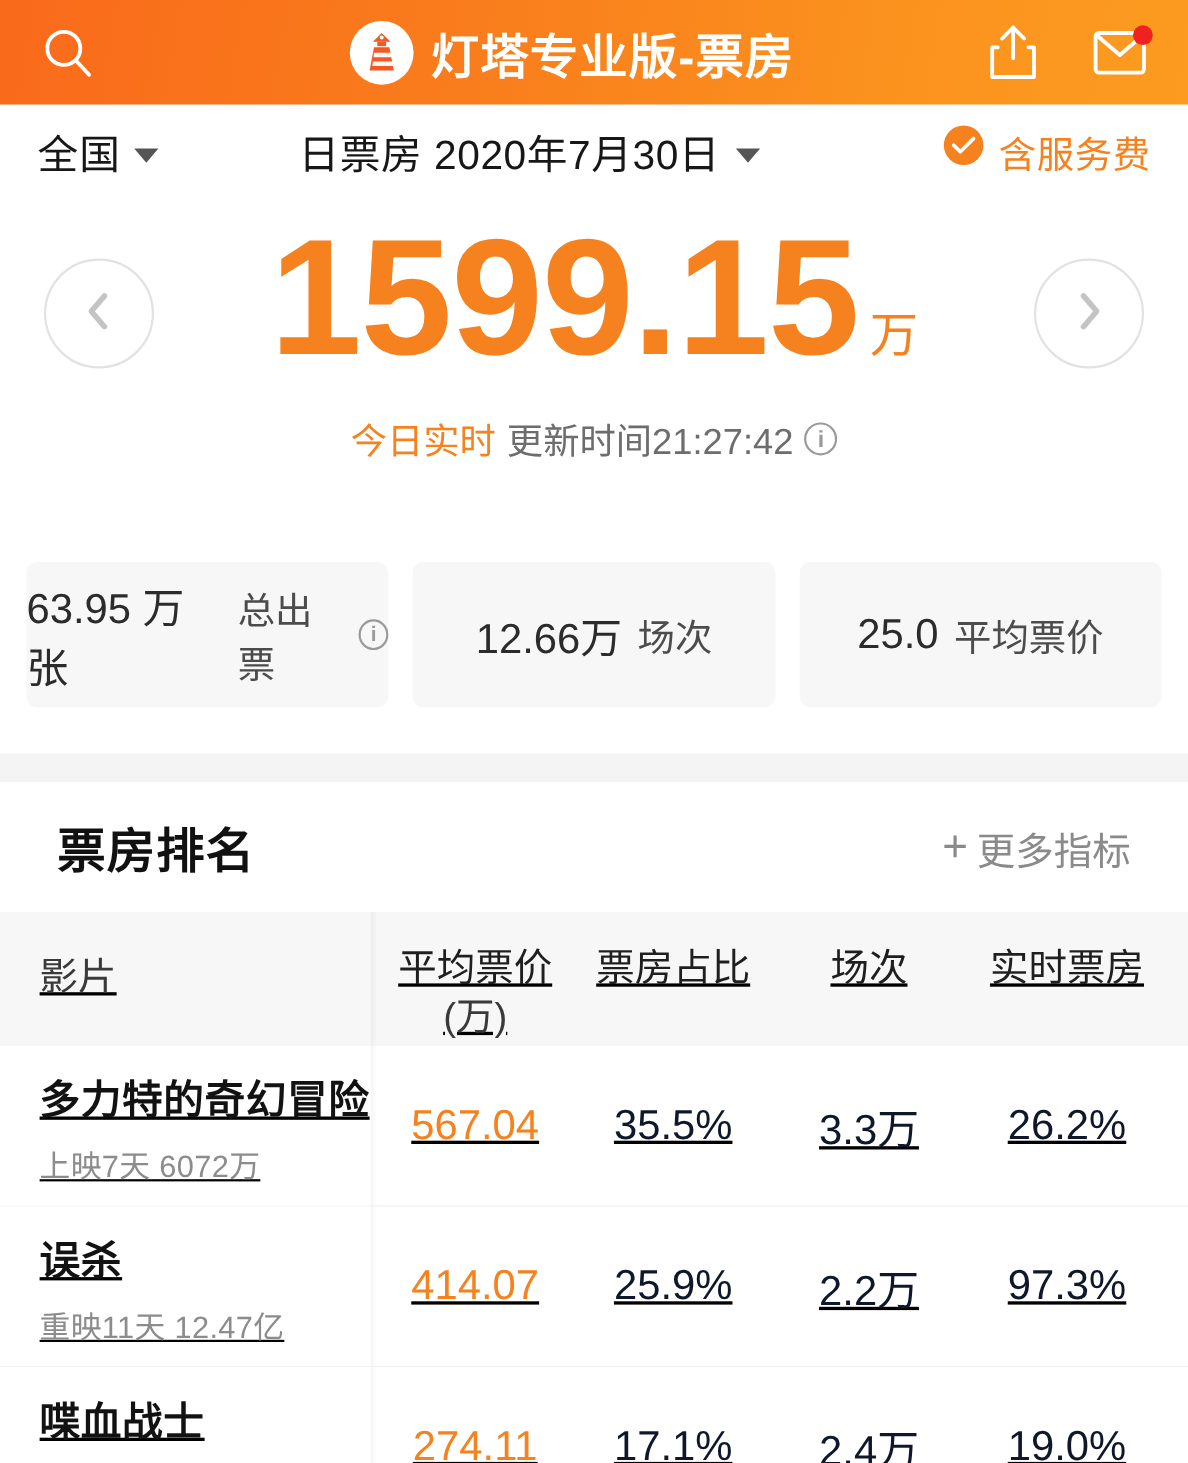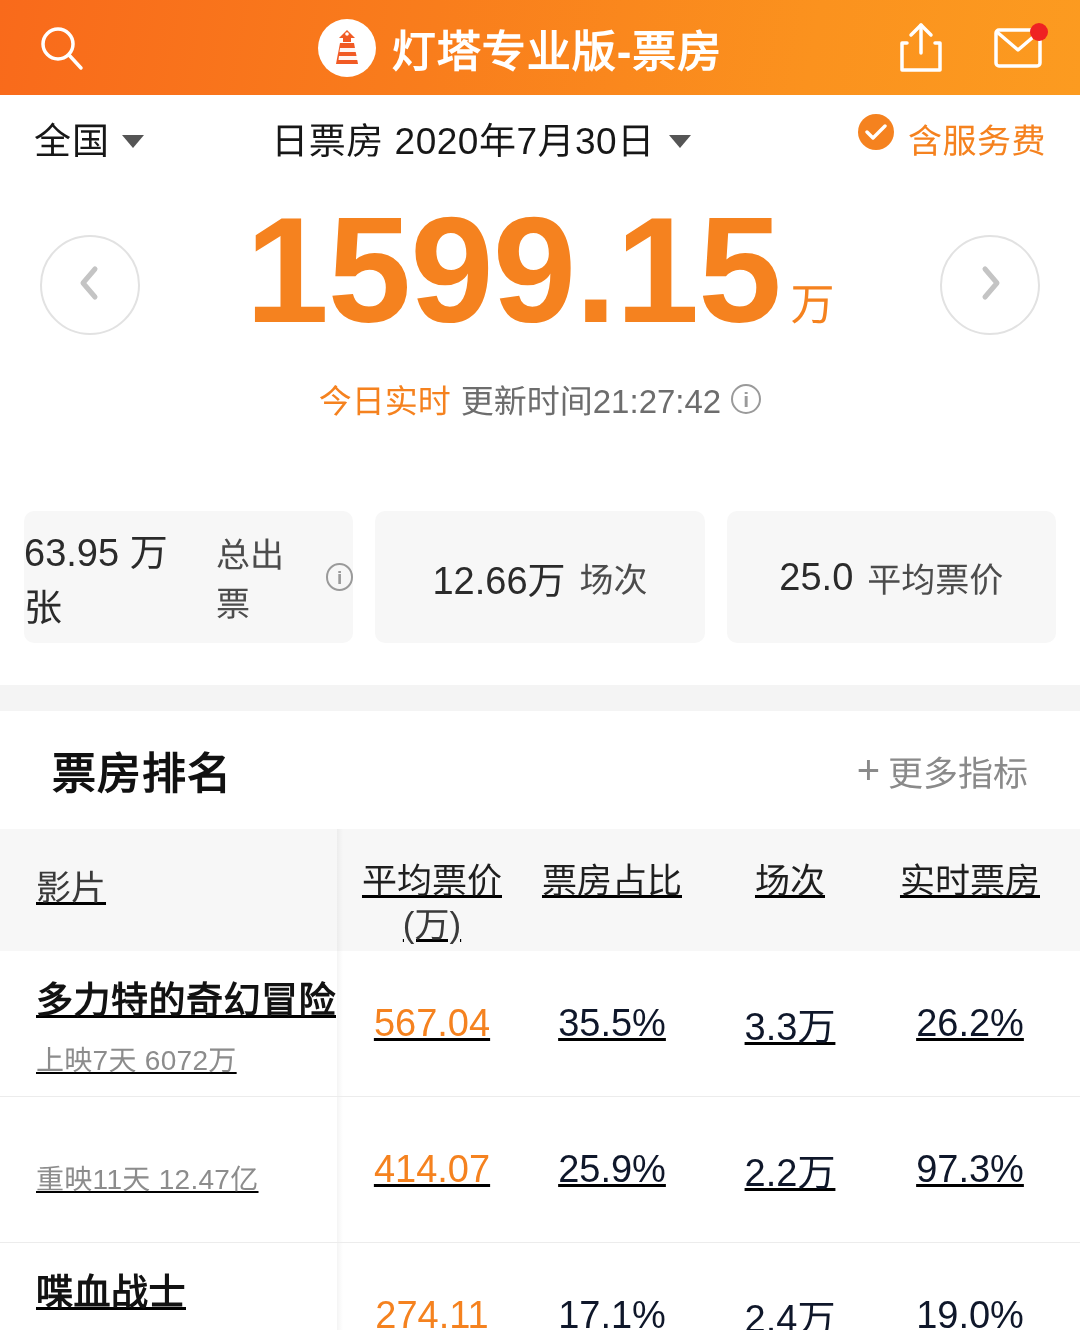--- a/index.html
+++ b/index.html
@@ -394,20 +394,21 @@
           <span class="val-box">3.3万</span>
         </div>
         <div class="cell c4">
           <span class="val-box">26.2%</span>
         </div>
       </div>
     </div>
 
     <div class="trow data">
       <div class="col-film">
+        <span class="film-name">误杀</span>
         <span class="film-meta">重映11天  12.47亿</span>
       </div>
       <div class="cells">
         <div class="cell c1">
           <span class="val-box accent">414.07</span>
         </div>
         <div class="cell c2">
           <span class="val-box">25.9%</span>
         </div>
         <div class="cell c3">

